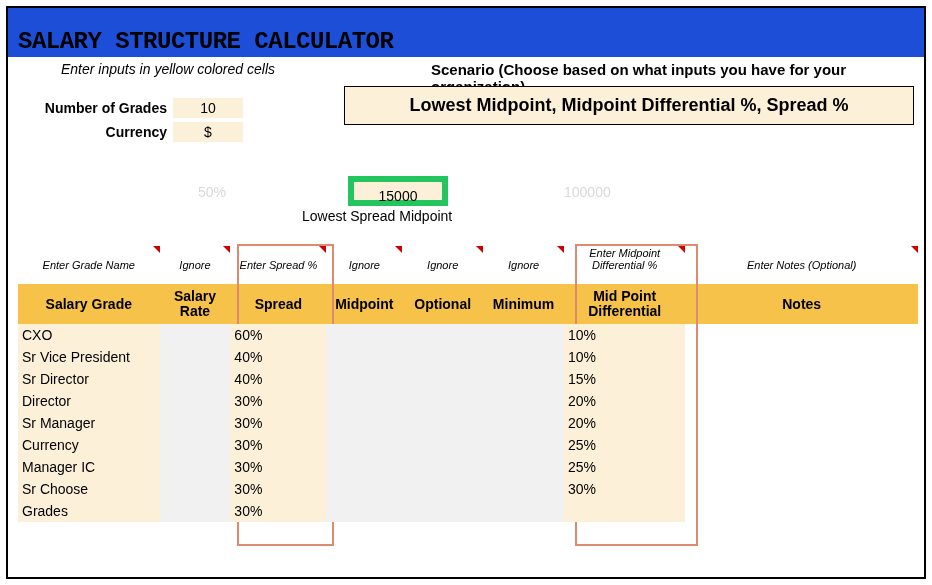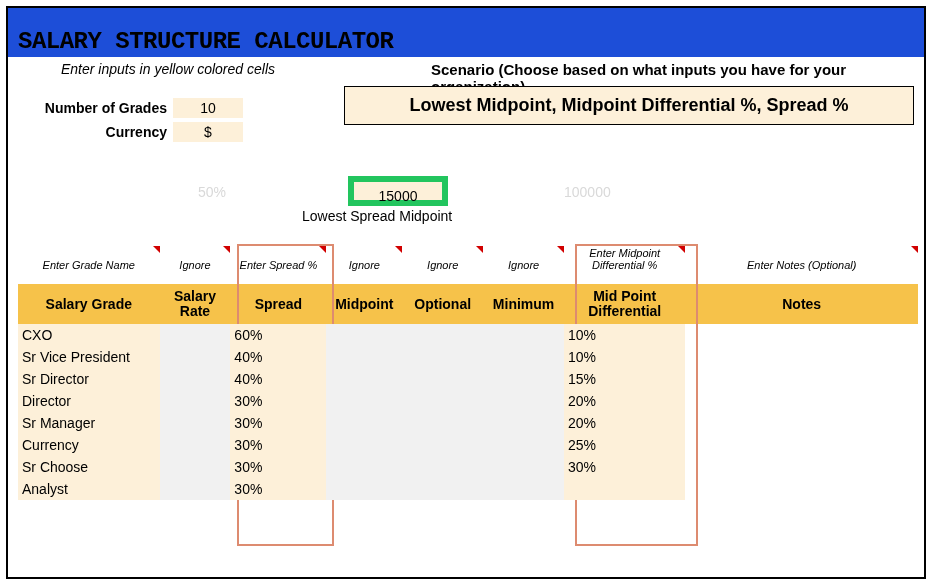--- a/index.html
+++ b/index.html
@@ -304,31 +304,41 @@
             <td class="cell txt-grade shade-cream">Currency</td>
             <td class="cell" style="background: rgb(241, 241, 241);"></td>
             <td class="cell txt-pct shade-cream">30%</td>
             <td class="cell" style="background: rgb(241, 241, 241);"></td>
             <td class="cell" style="background: rgb(241, 241, 241);"></td>
             <td class="cell" style="background: rgb(241, 241, 241);"></td>
             <td class="cell txt-pct shade-cream">25%</td>
             <td class="cell"></td>
           </tr>
           <tr>
+            <td class="cell txt-grade shade-cream">Manager IC</td>
+            <td class="cell" style="background: rgb(241, 241, 241);"></td>
+            <td class="cell txt-pct shade-cream">30%</td>
+            <td class="cell" style="background: rgb(241, 241, 241);"></td>
+            <td class="cell" style="background: rgb(241, 241, 241);"></td>
+            <td class="cell" style="background: rgb(241, 241, 241);"></td>
+            <td class="cell txt-pct shade-cream">25%</td>
+            <td class="cell"></td>
+          </tr>
+          <tr>
             <td class="cell txt-grade shade-cream">Sr Choose</td>
             <td class="cell" style="background: rgb(241, 241, 241);"></td>
             <td class="cell txt-pct shade-cream">30%</td>
             <td class="cell" style="background: rgb(241, 241, 241);"></td>
             <td class="cell" style="background: rgb(241, 241, 241);"></td>
             <td class="cell" style="background: rgb(241, 241, 241);"></td>
             <td class="cell txt-pct shade-cream">30%</td>
             <td class="cell"></td>
           </tr>
           <tr>
-            <td class="cell txt-grade shade-cream">Analyst</td>
+            <td class="cell txt-grade shade-cream">Grades</td>
             <td class="cell" style="background: rgb(241, 241, 241);"></td>
             <td class="cell txt-pct shade-cream">30%</td>
             <td class="cell" style="background: rgb(241, 241, 241);"></td>
             <td class="cell" style="background: rgb(241, 241, 241);"></td>
             <td class="cell" style="background: rgb(241, 241, 241);"></td>
             <td class="cell txt-pct shade-cream"></td>
             <td class="cell"></td>
           </tr>
         </tbody>
     </table>

